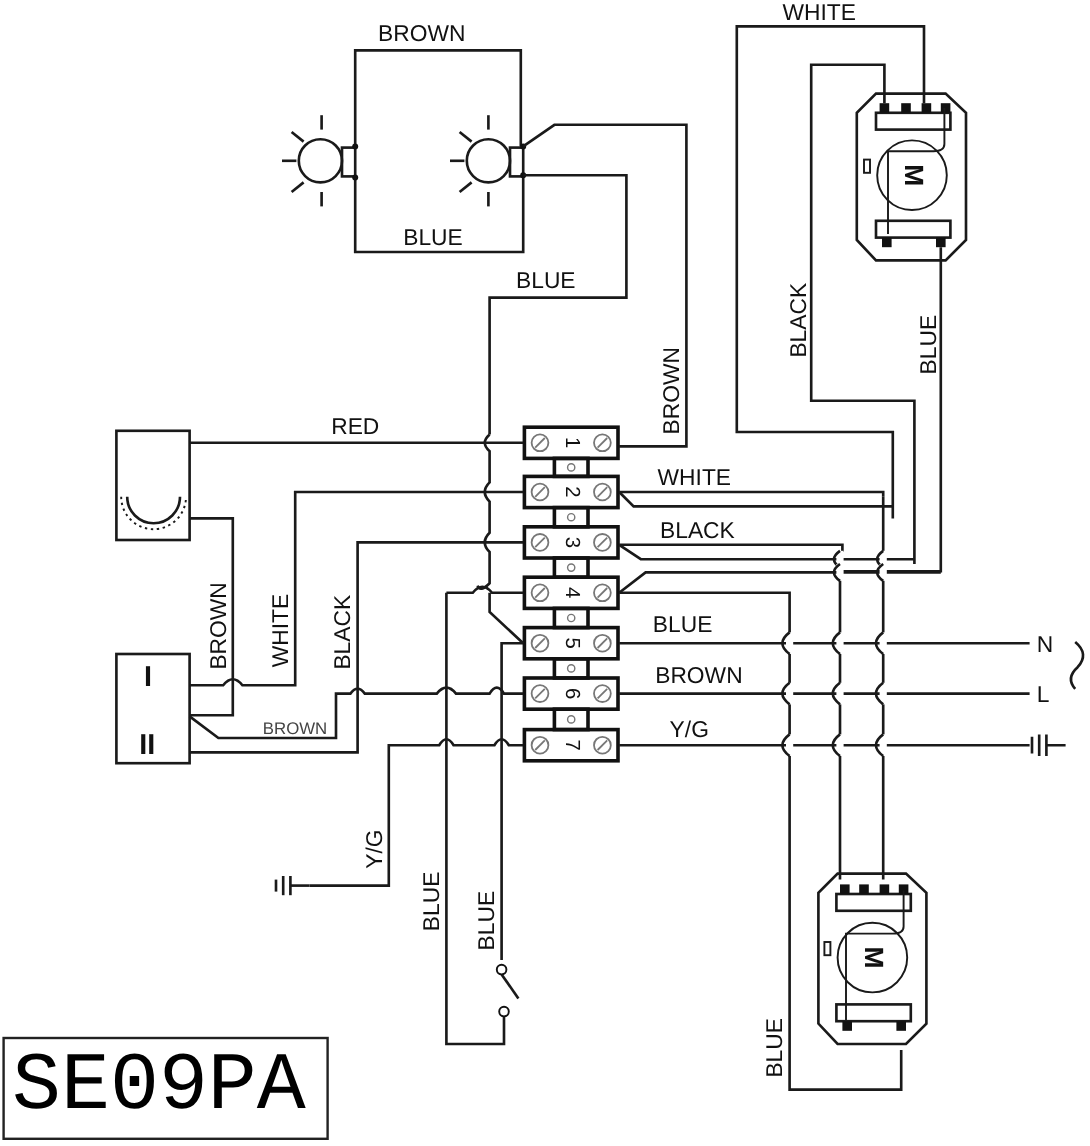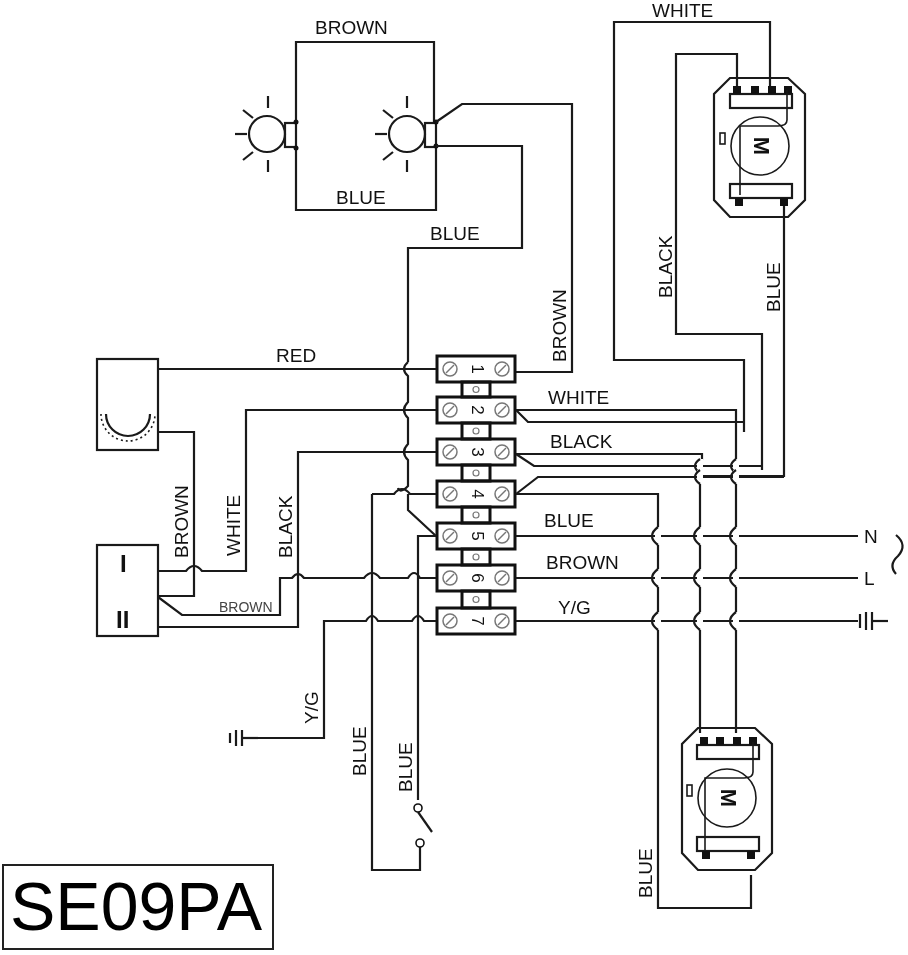--- a/index.html
+++ b/index.html
@@ -5,21 +5,21 @@
   html,body{margin:0;padding:0;background:#fff;}
   body{width:908px;height:955px;overflow:hidden;font-family:"Liberation Sans",sans-serif;}
   #diagram{position:absolute;left:0;top:0;}
   .w{fill:none;stroke:#1a1a1a;stroke-width:2.2;stroke-linejoin:miter;}
   .thin{fill:none;stroke:#1a1a1a;stroke-width:1.6;}
   .thick{fill:none;stroke:#111;stroke-width:3;}
   .lbl{font-family:"Liberation Sans",sans-serif;font-size:19px;fill:#111;}
   .lbl-sm{font-family:"Liberation Sans",sans-serif;font-size:14px;fill:#444;}
   .num{font-family:"Liberation Sans",sans-serif;font-size:17px;fill:#111;}
   .title-box{position:absolute;left:2px;top:864px;width:272px;height:86px;border:2px solid #222;box-sizing:border-box;}
-  .title-text{position:absolute;left:10px;top:862px;font-family:Liberation Sans, sans-serif;font-size:68px;color:#000;line-height:88px;}
+  .title-text{position:absolute;left:10px;top:862px;font-family:Liberation Mono, monospace;font-size:68px;color:#000;line-height:88px;}
 </style>
 </head>
 <body>
 
 <svg id="diagram" width="908" height="955" viewBox="0 0 908 955" xmlns="http://www.w3.org/2000/svg">
 
   <g>
 
     <path class="w" d="M296 122 V42 H434 V122"></path>
 

